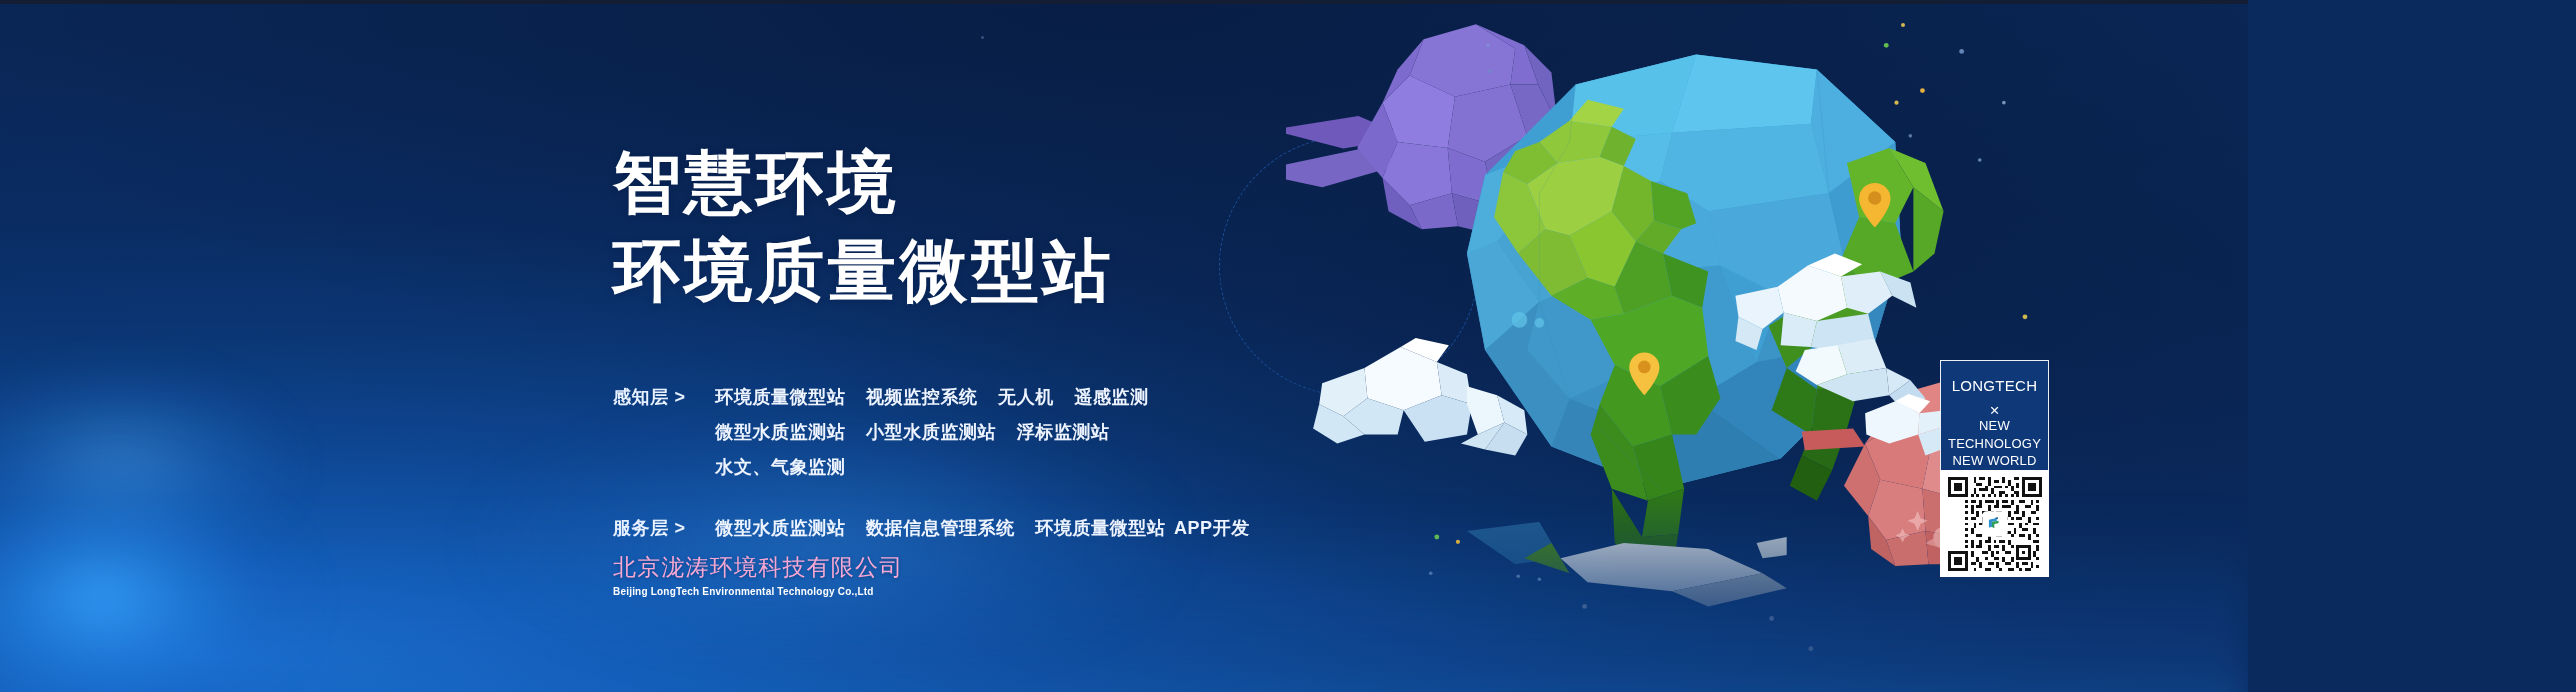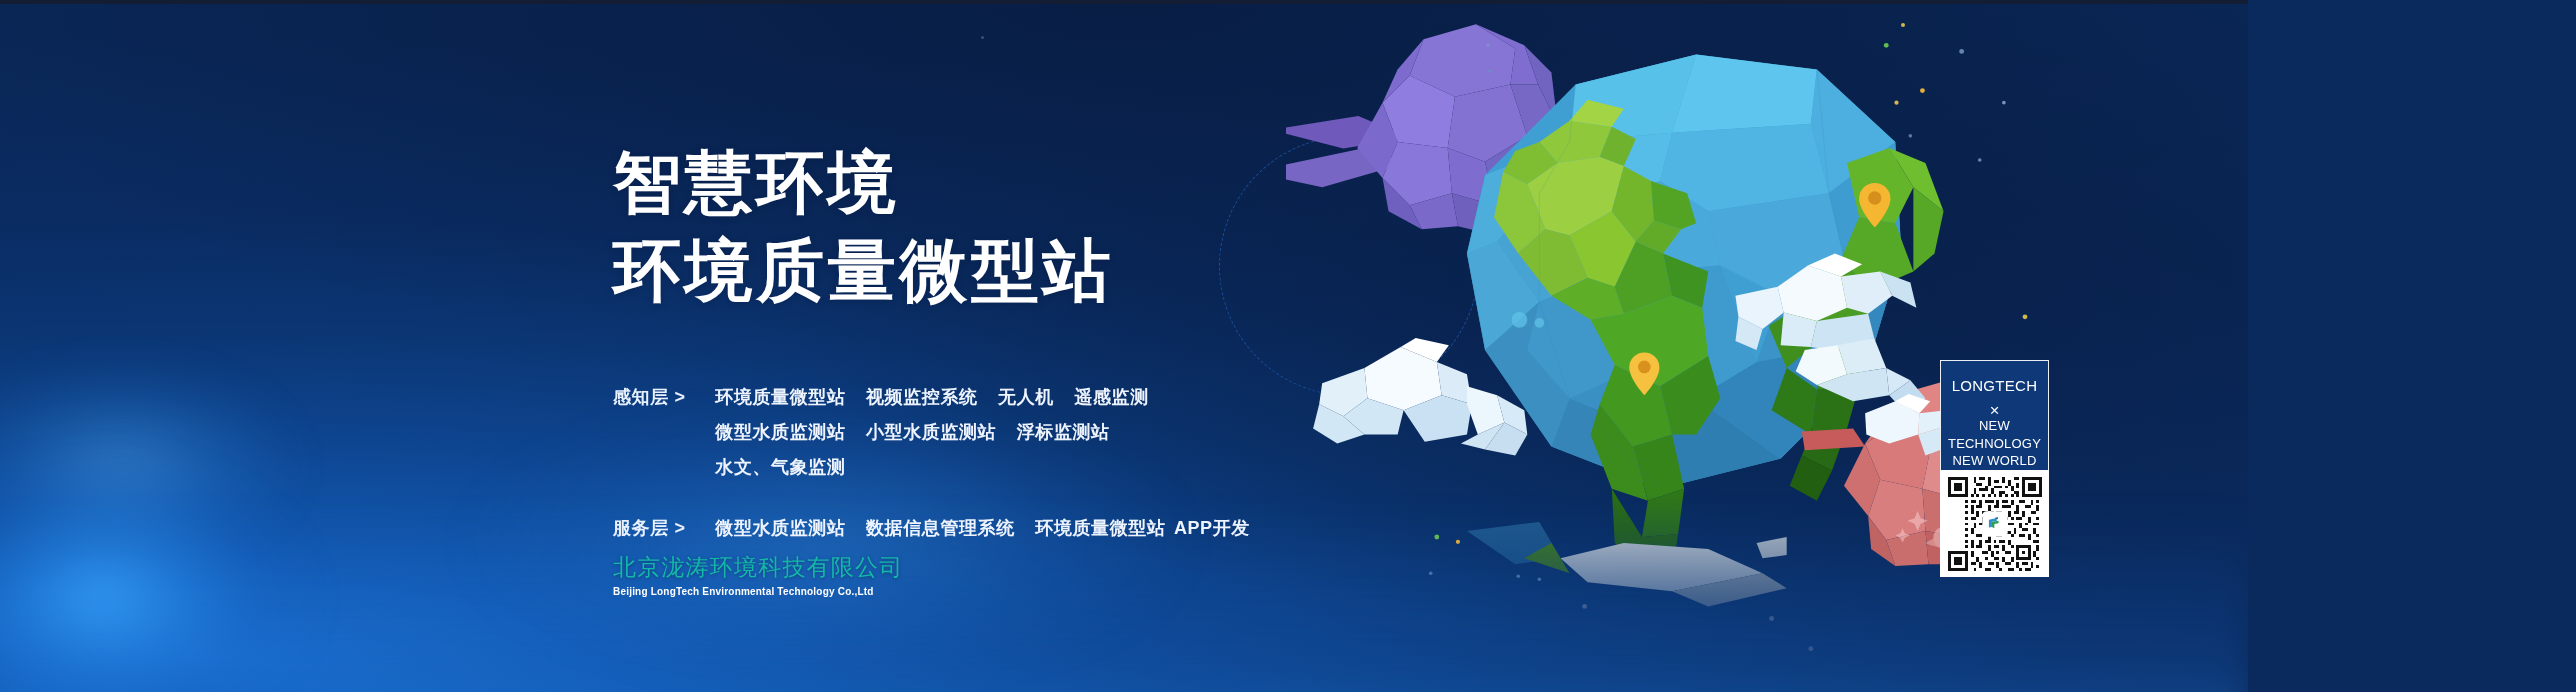--- a/index.html
+++ b/index.html
@@ -106,21 +106,21 @@
   }
   .layer-item:last-child{margin-right:0;}
 
   
   .company{
     position:absolute;left:613px;top:554px;
   }
   .company-cn{
     font-size:23px;
     font-weight:400;
-    color:#14b8a6;
+    color:#f9a8d4;
     letter-spacing:1.2px;
     line-height:1.2;
     text-shadow:0 0.6px 3.6px rgba(0,20,60,0.4);
   }
   .company-en{
     font-size:10px;
     font-weight:700;
     color:#ffffff;
     letter-spacing:0.2px;
     margin-top:4.2px;

